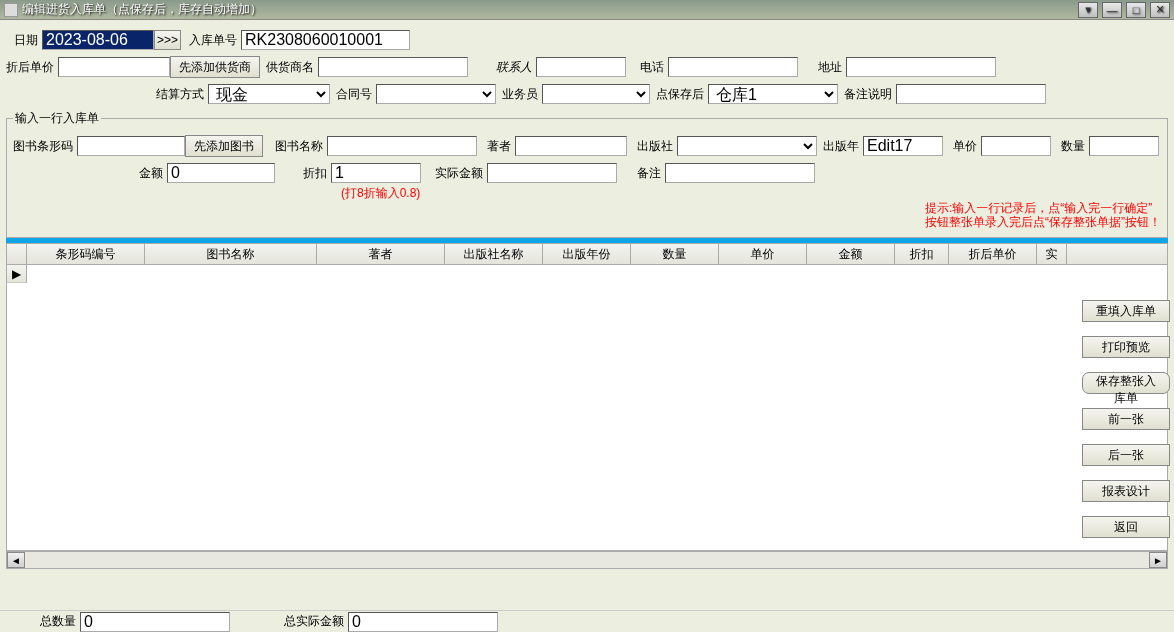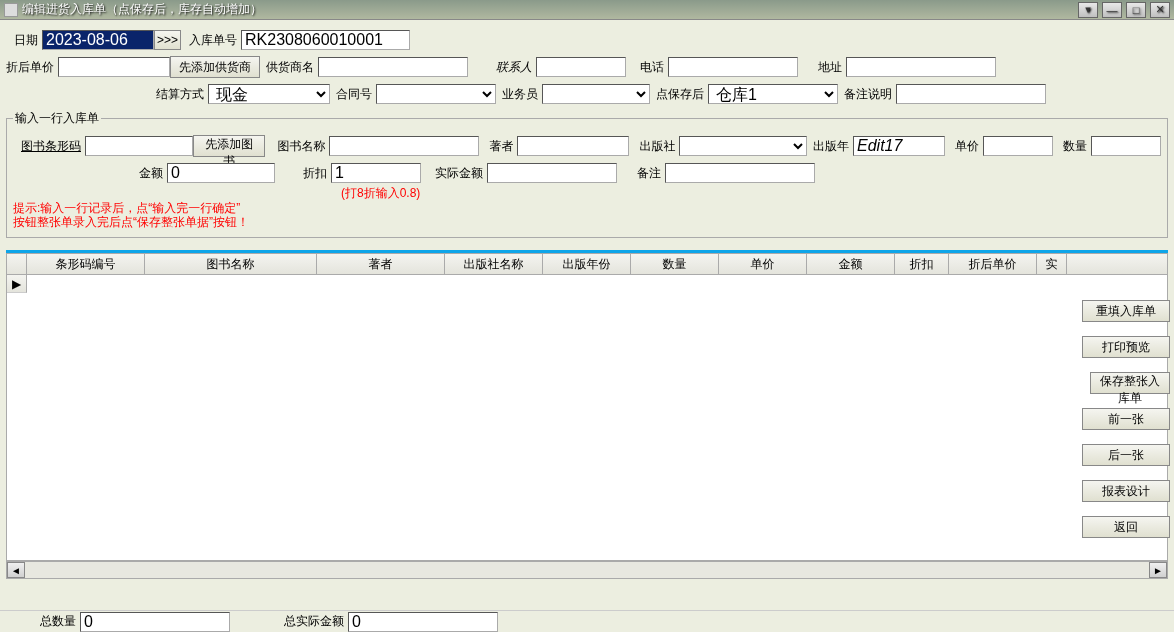--- a/index.html
+++ b/index.html
@@ -14,23 +14,23 @@
 input[type=text], select { height: 20px; border: 1px inset #aaa; background: #fff; font-size: 16px; padding: 0 3px; font-family: inherit; }
 input.sel { background: #0a246a; color: #fff; }
 .btn { height: 22px; background: linear-gradient(#f5f5f0, #e0e0d0); border: 1px solid #888; padding: 0 8px; font-size: 12px; font-family: inherit; cursor: pointer; }
 .btn-sm { height: 20px; padding: 0 2px; }
 .btn-wide { min-width: 108px; }
 fieldset { border: 1px solid #aaa; padding: 8px 6px 8px 6px; margin-top: 4px; }
 legend { padding: 0 2px; font-size: 12px; }
 .red { color: #f00; }
 .hint { color: #f00; font-size: 12px; line-height: 14px; }
 .discount-hint { position: absolute; font-size: 12px; }
-.action-area { display: flex; align-items: center; gap: 30px; margin-top: 6px; }
+.action-area { display: flex; align-items: center; gap: 30px; margin-top: 6px; justify-content: flex-end; }
 .action-btns { display: flex; gap: 24px; margin-left: 60px; }
-.table-area { margin-top: 12px; border-top: 3px solid #0ea5e9; }
+.table-area { border-top: 5px solid #0ea5e9; }
 .grid-header { display: flex; background: linear-gradient(#f4f4f0, #e4e4dc); border: 1px solid #aaa; height: 22px; }
 .grid-header div { border-right: 1px solid #aaa; display: flex; align-items: center; justify-content: center; font-size: 12px; }
 .grid-body { background: #fff; height: 286px; border: 1px solid #aaa; border-top: 0; position: relative; }
 .row-indicator { width: 20px; height: 18px; background: linear-gradient(#f4f4f0,#e4e4dc); border-right: 1px solid #aaa; border-bottom: 1px solid #ccc; display: flex; align-items: center; justify-content: center; position: absolute; top:0; left:0; }
 .hscroll { height: 18px; background: #e8e8e0; border: 1px solid #aaa; display: flex; align-items: center; }
 .hscroll .arrow { width: 18px; height: 16px; background: linear-gradient(#f0f0f0,#d0d0d0); border: 1px solid #888; display: flex; align-items: center; justify-content: center; font-size: 10px; cursor: pointer; }
 .hscroll .track { flex: 1; }
 .side-btns { position: absolute; right: 4px; top: 300px; display: flex; flex-direction: column; gap: 14px; align-items: flex-end; }
 .side-btns .btn { width: 88px; }
 .footer { position: absolute; bottom: 0; left: 0; right: 0; height: 22px; background: #eceee0; border-top: 1px solid #ccc; display: flex; align-items: center; padding: 0 10px; }
@@ -82,31 +82,31 @@
     <select style="width:108px;"><option></option></select>
     <span class="label">点保存后</span>
     <select style="width:130px;"><option>仓库1</option></select>
     <span class="label">备注说明</span>
     <input type="text" style="width: 150px;">
   </div>
 
   <fieldset>
     <legend>输入一行入库单</legend>
     <div class="row">
-      <span class="label" style="margin-left:8px;text-decoration:underline;">图书条形码</span>
+      <span class="label" style="margin-left:0;">图书条形码</span>
       <input type="text" style="width: 108px;">
       <button class="btn">先添加图书</button>
       <span class="label" style="margin-left:12px;">图书名称</span>
       <input type="text" style="width: 150px;">
       <span class="label" style="margin-left:10px;">著者</span>
       <input type="text" style="width: 112px;">
       <span class="label" style="margin-left:10px;">出版社</span>
       <select style="width:140px;"><option></option></select>
       <span class="label">出版年</span>
-      <input type="text" style="width: 92px; font-style: italic;" value="Edit17">
+      <input type="text" style="width: 80px;" value="Edit17">
       <span class="label" style="margin-left:10px;">单价</span>
       <input type="text" style="width: 70px;">
       <span class="label" style="margin-left:10px;">数量</span>
       <input type="text" style="width: 70px;">
     </div>
     <div class="row" style="position:relative;">
       <span class="label" style="margin-left:126px;">金额</span>
       <input type="text" style="width: 108px;" value="0">
       <span class="label" style="margin-left:28px;">折扣</span>
       <input type="text" style="width: 90px;" value="1">
@@ -146,21 +146,21 @@
       <div class="arrow">◄</div>
       <div class="track"></div>
       <div class="arrow">►</div>
     </div>
   </div>
 </div>
 
 <div class="side-btns">
   <button class="btn">重填入库单</button>
   <button class="btn">打印预览</button>
-  <button class="btn" style="width:80px;">保存整张入库单</button>
+  <button class="btn" style="width:88px;border-radius:7px;">保存整张入库单</button>
   <button class="btn">前一张</button>
   <button class="btn">后一张</button>
   <button class="btn">报表设计</button>
   <button class="btn">返回</button>
 </div>
 
 <div class="footer">
   <span class="label" style="margin-left:30px;">总数量</span>
   <input type="text" value="0" style="">
   <span class="label" style="margin-left:54px;">总实际金额</span>

